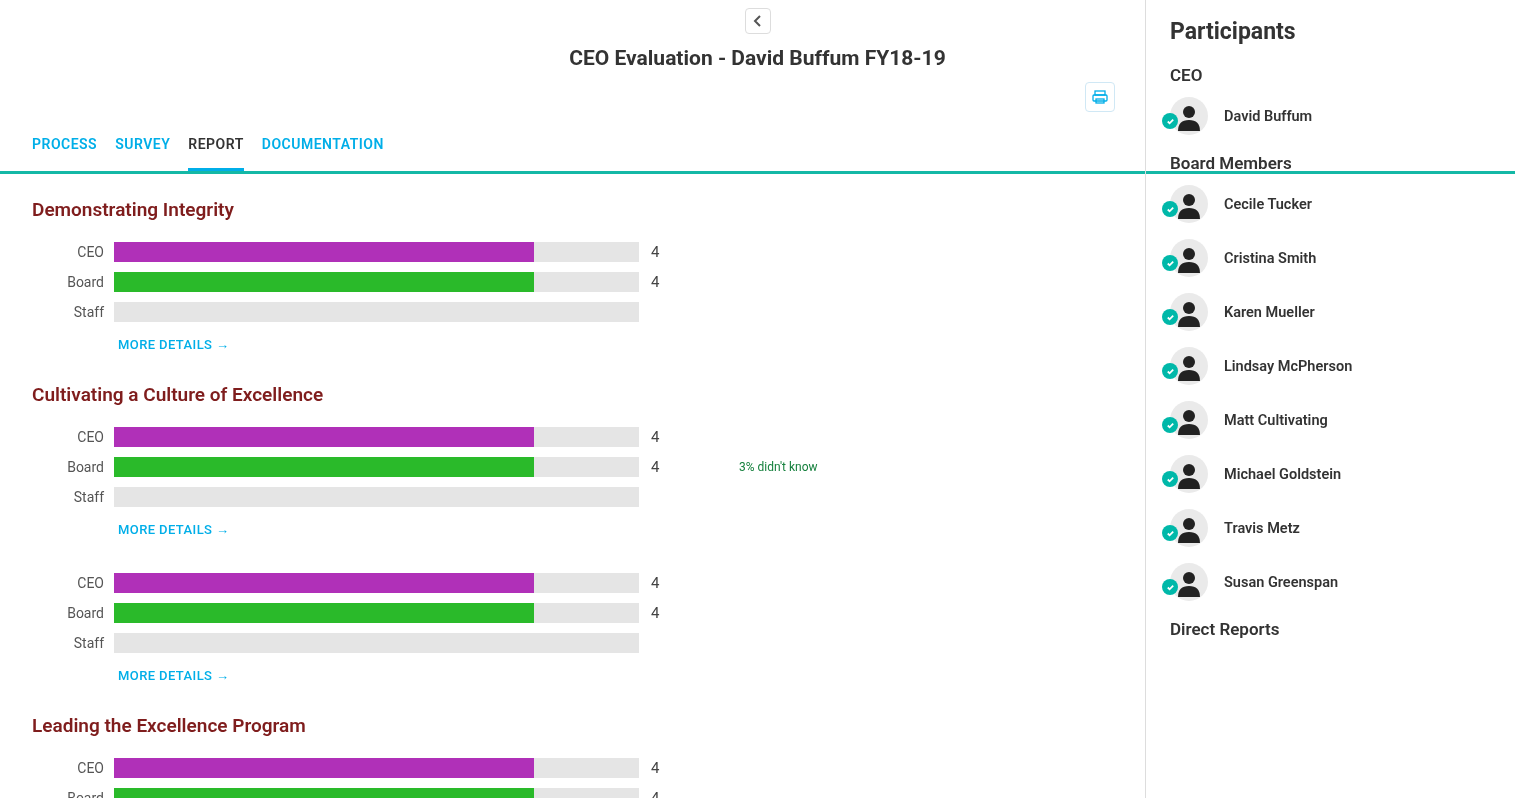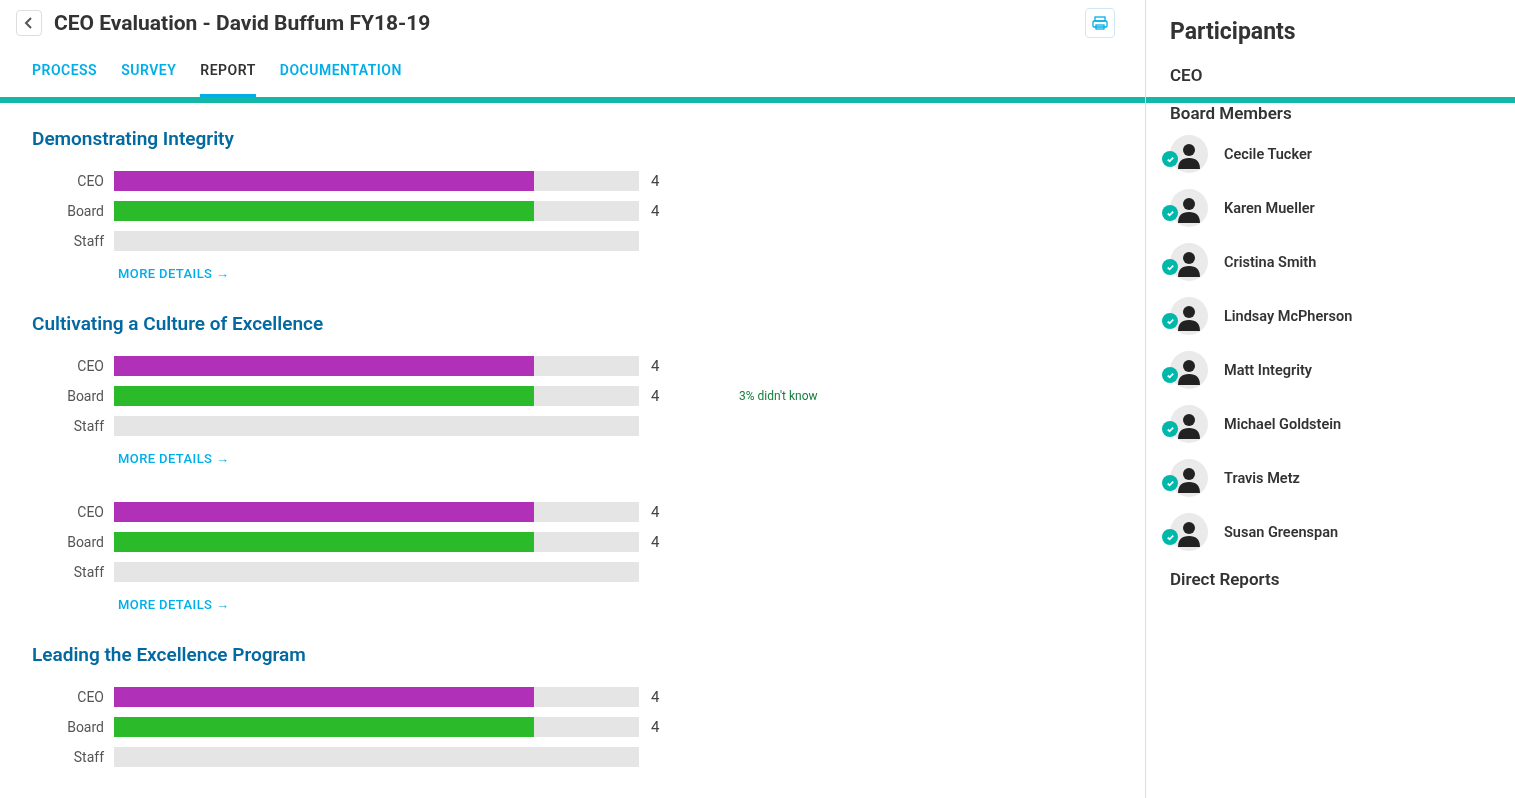--- a/index.html
+++ b/index.html
@@ -9,20 +9,21 @@
     color: #333;
     width: 1515px;
     height: 798px;
     overflow: hidden;
   }
   .header {
     display: flex;
     align-items: center;
     padding: 8px 16px 0 16px;
     gap: 12px;
+    flex-direction: column;
   }
   .back-btn {
     width: 26px;
     height: 26px;
     border: 1px solid #ddd;
     border-radius: 4px;
     display: flex;
     align-items: center;
     justify-content: center;
     cursor: pointer;
@@ -41,23 +42,23 @@
     border-radius: 4px;
     display: flex;
     align-items: center;
     justify-content: center;
     cursor: pointer;
     background: #fff;
     margin-right: 384px;
   }
   .tabs {
     display: flex;
-    gap: 24px;
+    gap: 18px;
     padding: 24px 32px 0 32px;
-    border-bottom: 6px solid #14b8a6;
+    border-bottom: 3px solid #14b8a6;
   }
   .tab {
     font-size: 14px;
     font-weight: 600;
     letter-spacing: 0.5px;
     padding-bottom: 16px;
     cursor: pointer;
     color: #00aee8;
     border-bottom: 3px solid transparent;
   }
@@ -84,21 +85,21 @@
     height: 798px;
     overflow-y: auto;
     margin-left: 47px;
   }
   .section {
     margin-bottom: 30px;
   }
   .section-title {
     font-size: 19px;
     font-weight: 600;
-    color: #0369a1;
+    color: #7f1d1d;
     margin-bottom: 16px;
   }
   .bar-row {
     display: flex;
     align-items: center;
     height: 30px;
   }
   .bar-label {
     width: 82px;
     text-align: right;
@@ -301,20 +302,36 @@
           <div class="bar-value"></div>
         </div>
       </div>
     </div>
 </div>
 
 <div class="sidebar">
   <div class="sidebar-title">Participants</div>
   <div id="sidebar-groups">
       <div class="group-label">CEO</div>
+      <div class="participant">
+        <div class="avatar-wrap">
+          <div class="avatar">
+            <svg width="30" height="30" viewBox="0 0 30 30">
+              <circle cx="15" cy="11" r="6" fill="#222"></circle>
+              <path d="M4 30 Q4 19 15 19 Q26 19 26 30 Z" fill="#222"></path>
+            </svg>
+          </div>
+          <div class="check-badge">
+            <svg width="9" height="9" viewBox="0 0 10 10">
+              <path d="M2 5 L4 7 L8 3" stroke="#fff" stroke-width="2" fill="none"></path>
+            </svg>
+          </div>
+        </div>
+        <div class="participant-name">David Buffum</div>
+      </div>
       <div class="group-label">Board Members</div>
       <div class="participant">
         <div class="avatar-wrap">
           <div class="avatar">
             <svg width="30" height="30" viewBox="0 0 30 30">
               <circle cx="15" cy="11" r="6" fill="#222"></circle>
               <path d="M4 30 Q4 19 15 19 Q26 19 26 30 Z" fill="#222"></path>
             </svg>
           </div>
           <div class="check-badge">
@@ -332,69 +349,69 @@
               <circle cx="15" cy="11" r="6" fill="#222"></circle>
               <path d="M4 30 Q4 19 15 19 Q26 19 26 30 Z" fill="#222"></path>
             </svg>
           </div>
           <div class="check-badge">
             <svg width="9" height="9" viewBox="0 0 10 10">
               <path d="M2 5 L4 7 L8 3" stroke="#fff" stroke-width="2" fill="none"></path>
             </svg>
           </div>
         </div>
+        <div class="participant-name">Cristina Smith</div>
+      </div>
+      <div class="participant">
+        <div class="avatar-wrap">
+          <div class="avatar">
+            <svg width="30" height="30" viewBox="0 0 30 30">
+              <circle cx="15" cy="11" r="6" fill="#222"></circle>
+              <path d="M4 30 Q4 19 15 19 Q26 19 26 30 Z" fill="#222"></path>
+            </svg>
+          </div>
+          <div class="check-badge">
+            <svg width="9" height="9" viewBox="0 0 10 10">
+              <path d="M2 5 L4 7 L8 3" stroke="#fff" stroke-width="2" fill="none"></path>
+            </svg>
+          </div>
+        </div>
         <div class="participant-name">Karen Mueller</div>
       </div>
       <div class="participant">
         <div class="avatar-wrap">
           <div class="avatar">
             <svg width="30" height="30" viewBox="0 0 30 30">
               <circle cx="15" cy="11" r="6" fill="#222"></circle>
               <path d="M4 30 Q4 19 15 19 Q26 19 26 30 Z" fill="#222"></path>
             </svg>
           </div>
           <div class="check-badge">
             <svg width="9" height="9" viewBox="0 0 10 10">
               <path d="M2 5 L4 7 L8 3" stroke="#fff" stroke-width="2" fill="none"></path>
             </svg>
           </div>
         </div>
-        <div class="participant-name">Cristina Smith</div>
-      </div>
-      <div class="participant">
-        <div class="avatar-wrap">
-          <div class="avatar">
-            <svg width="30" height="30" viewBox="0 0 30 30">
-              <circle cx="15" cy="11" r="6" fill="#222"></circle>
-              <path d="M4 30 Q4 19 15 19 Q26 19 26 30 Z" fill="#222"></path>
-            </svg>
-          </div>
-          <div class="check-badge">
-            <svg width="9" height="9" viewBox="0 0 10 10">
-              <path d="M2 5 L4 7 L8 3" stroke="#fff" stroke-width="2" fill="none"></path>
-            </svg>
-          </div>
-        </div>
         <div class="participant-name">Lindsay McPherson</div>
       </div>
       <div class="participant">
         <div class="avatar-wrap">
           <div class="avatar">
             <svg width="30" height="30" viewBox="0 0 30 30">
               <circle cx="15" cy="11" r="6" fill="#222"></circle>
               <path d="M4 30 Q4 19 15 19 Q26 19 26 30 Z" fill="#222"></path>
             </svg>
           </div>
           <div class="check-badge">
             <svg width="9" height="9" viewBox="0 0 10 10">
               <path d="M2 5 L4 7 L8 3" stroke="#fff" stroke-width="2" fill="none"></path>
             </svg>
           </div>
         </div>
-        <div class="participant-name">Matt Integrity</div>
+        <div class="participant-name">Matt Cultivating</div>
       </div>
       <div class="participant">
         <div class="avatar-wrap">
           <div class="avatar">
             <svg width="30" height="30" viewBox="0 0 30 30">
               <circle cx="15" cy="11" r="6" fill="#222"></circle>
               <path d="M4 30 Q4 19 15 19 Q26 19 26 30 Z" fill="#222"></path>
             </svg>
           </div>
           <div class="check-badge">

